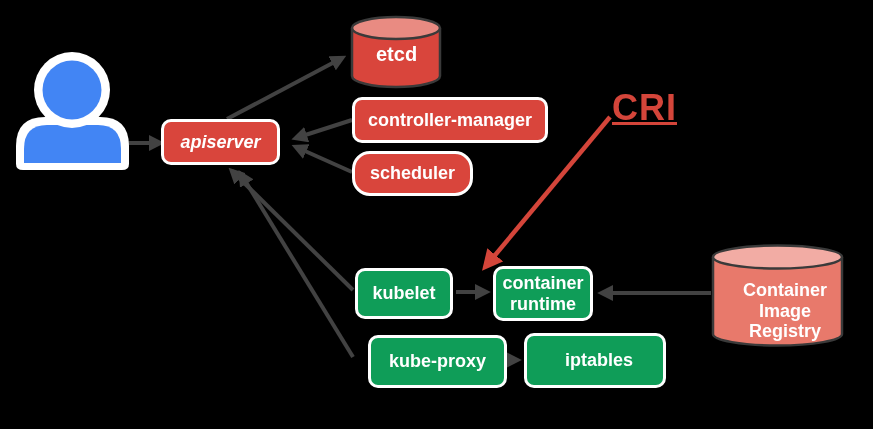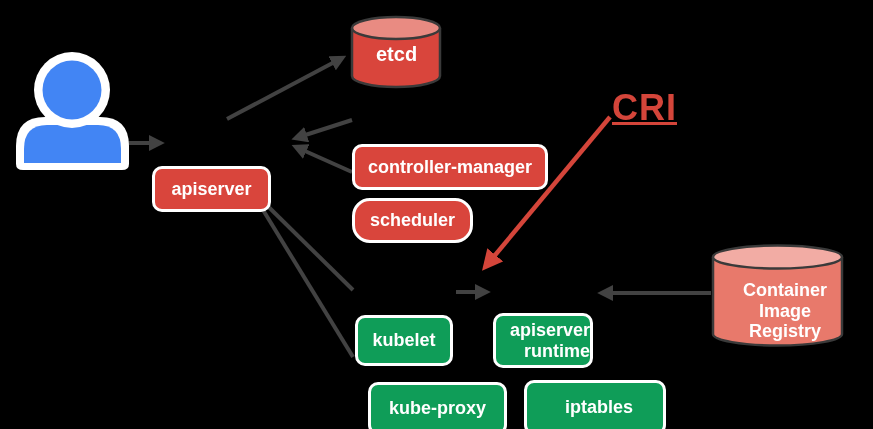--- a/index.html
+++ b/index.html
@@ -6,36 +6,36 @@
   .stage {
     position:relative; width:873px; height:429px; background:#000;
     font-family:"Liberation Sans", sans-serif; overflow:hidden;
   }
   .stage svg.wires { position:absolute; left:0; top:0; }
   .box {
     position:absolute; box-sizing:border-box;
     border:3px solid #ffffff; border-radius:10px;
     display:flex; align-items:center; justify-content:center;
     color:#ffffff; font-weight:bold; font-size:18px; line-height:21px;
-    text-align:right; white-space:nowrap;margin-top:47px;
+    text-align:center; white-space:nowrap;
   }
   .box.wrap { white-space:normal; }
   .red   { background:#D9453C; }
   .green { background:#0F9D58; }
   .cyl-label {
     position:absolute; color:#ffffff; font-weight:bold;
     font-size:18px; line-height:20.5px; text-align:left;
   }
   .cri-label {
     position:absolute; left:612px; top:90px;
     color:#D4453A; font-weight:bold; font-size:36px; line-height:36px;
     letter-spacing:1px;
     text-decoration:underline;
   }
-  .lbl-apiserver          { left:152px; top:119px; width:119px; height:46px; }
+  .lbl-apiserver          { left:161px; top:119px; width:119px; height:46px;font-style:italic; }
   .lbl-controller-manager { left:352px; top:97px;  width:196px; height:46px; }
   .lbl-scheduler          { left:352px; top:151px; width:121px; height:45px;border-radius:18px; }
   .lbl-kubelet            { left:355px; top:268px; width:98px;  height:51px; }
   .lbl-runtime            { left:493px; top:266px; width:100px; height:55px; }
   .lbl-kube-proxy         { left:368px; top:335px; width:139px; height:53px; }
   .lbl-iptables           { left:524px; top:333px; width:142px; height:55px;padding-left:8px; }
   .lbl-etcd               { left:360px; top:44px;  width:78px; font-size:20px;margin-left:16px; }
   .lbl-registry           { left:731px; top:280px; width:108px;text-align:center; }
 </style>
 </head>
@@ -92,21 +92,21 @@
     <span>controller-manager</span>
   </div>
   <div class="box red lbl-scheduler">
     <span>scheduler</span>
   </div>
 
   <div class="box green lbl-kubelet">
     <span>kubelet</span>
   </div>
   <div class="box green wrap lbl-runtime">
-    <span>apiserver runtime</span>
+    <span>container runtime</span>
   </div>
   <div class="box green lbl-kube-proxy">
     <span>kube-proxy</span>
   </div>
   <div class="box green lbl-iptables">
     <span>iptables</span>
   </div>
 
   <div class="cyl-label lbl-etcd">etcd</div>
   <div class="cyl-label lbl-registry">Container Image Registry</div>

